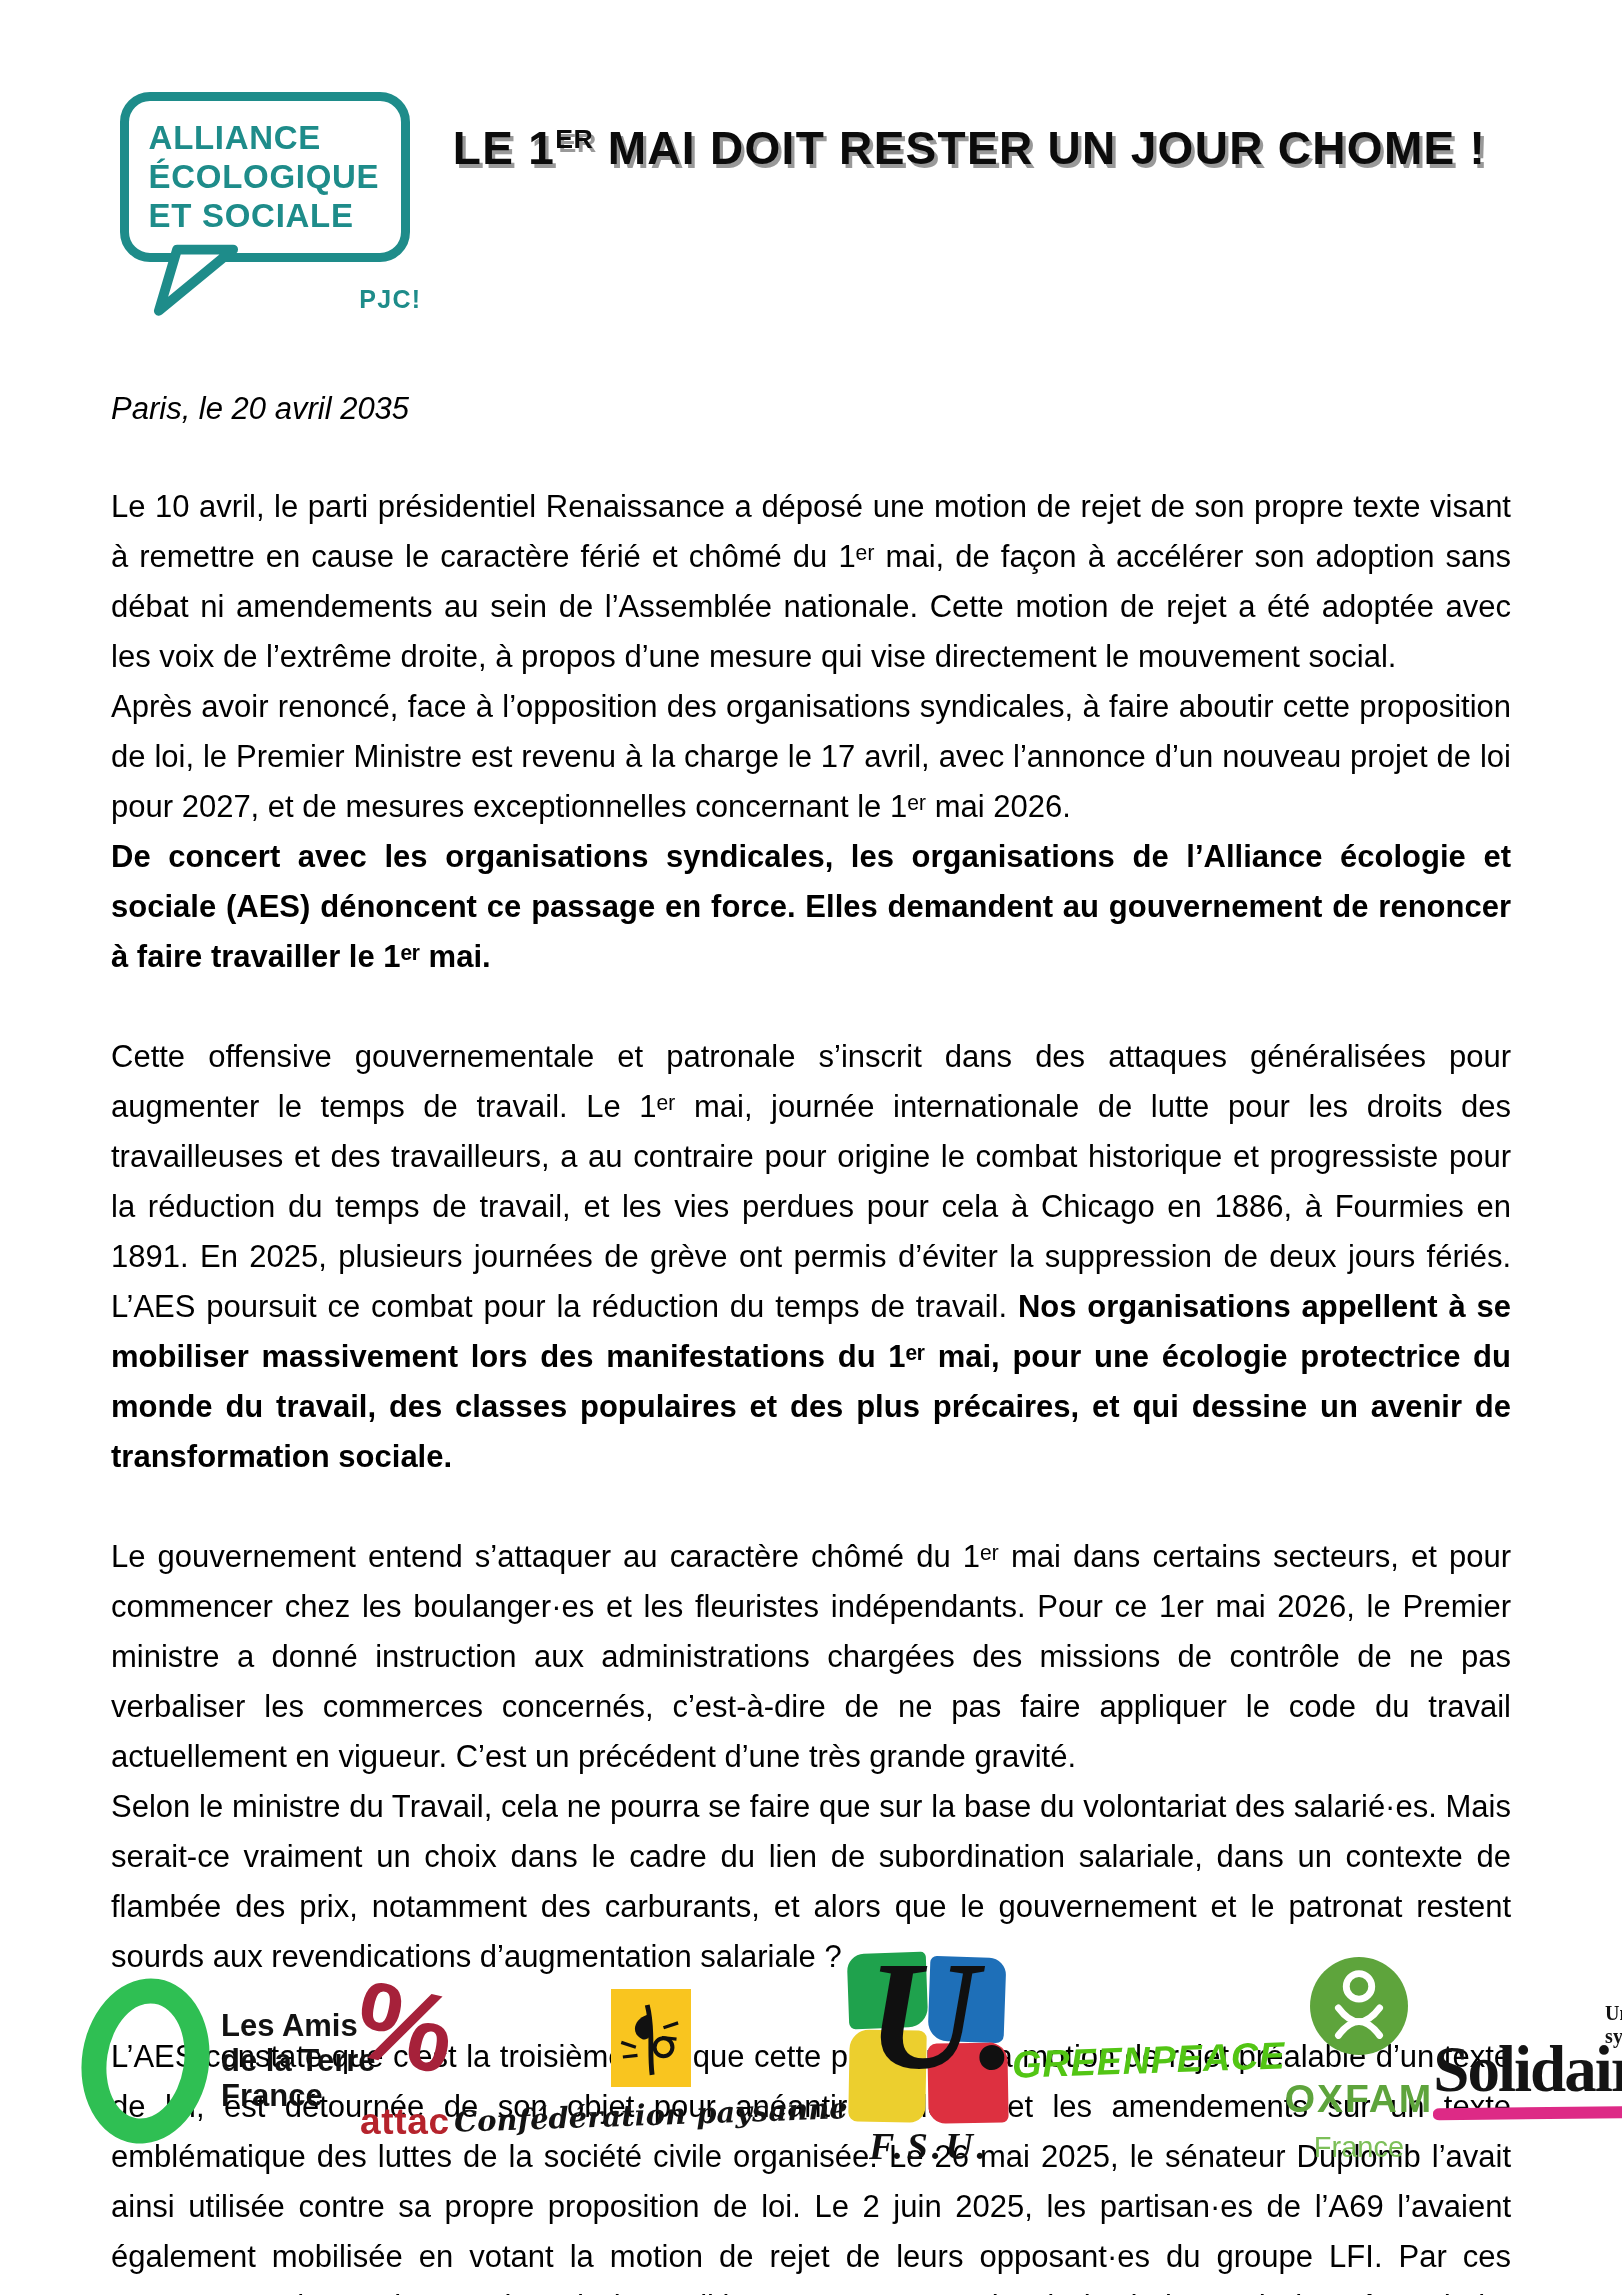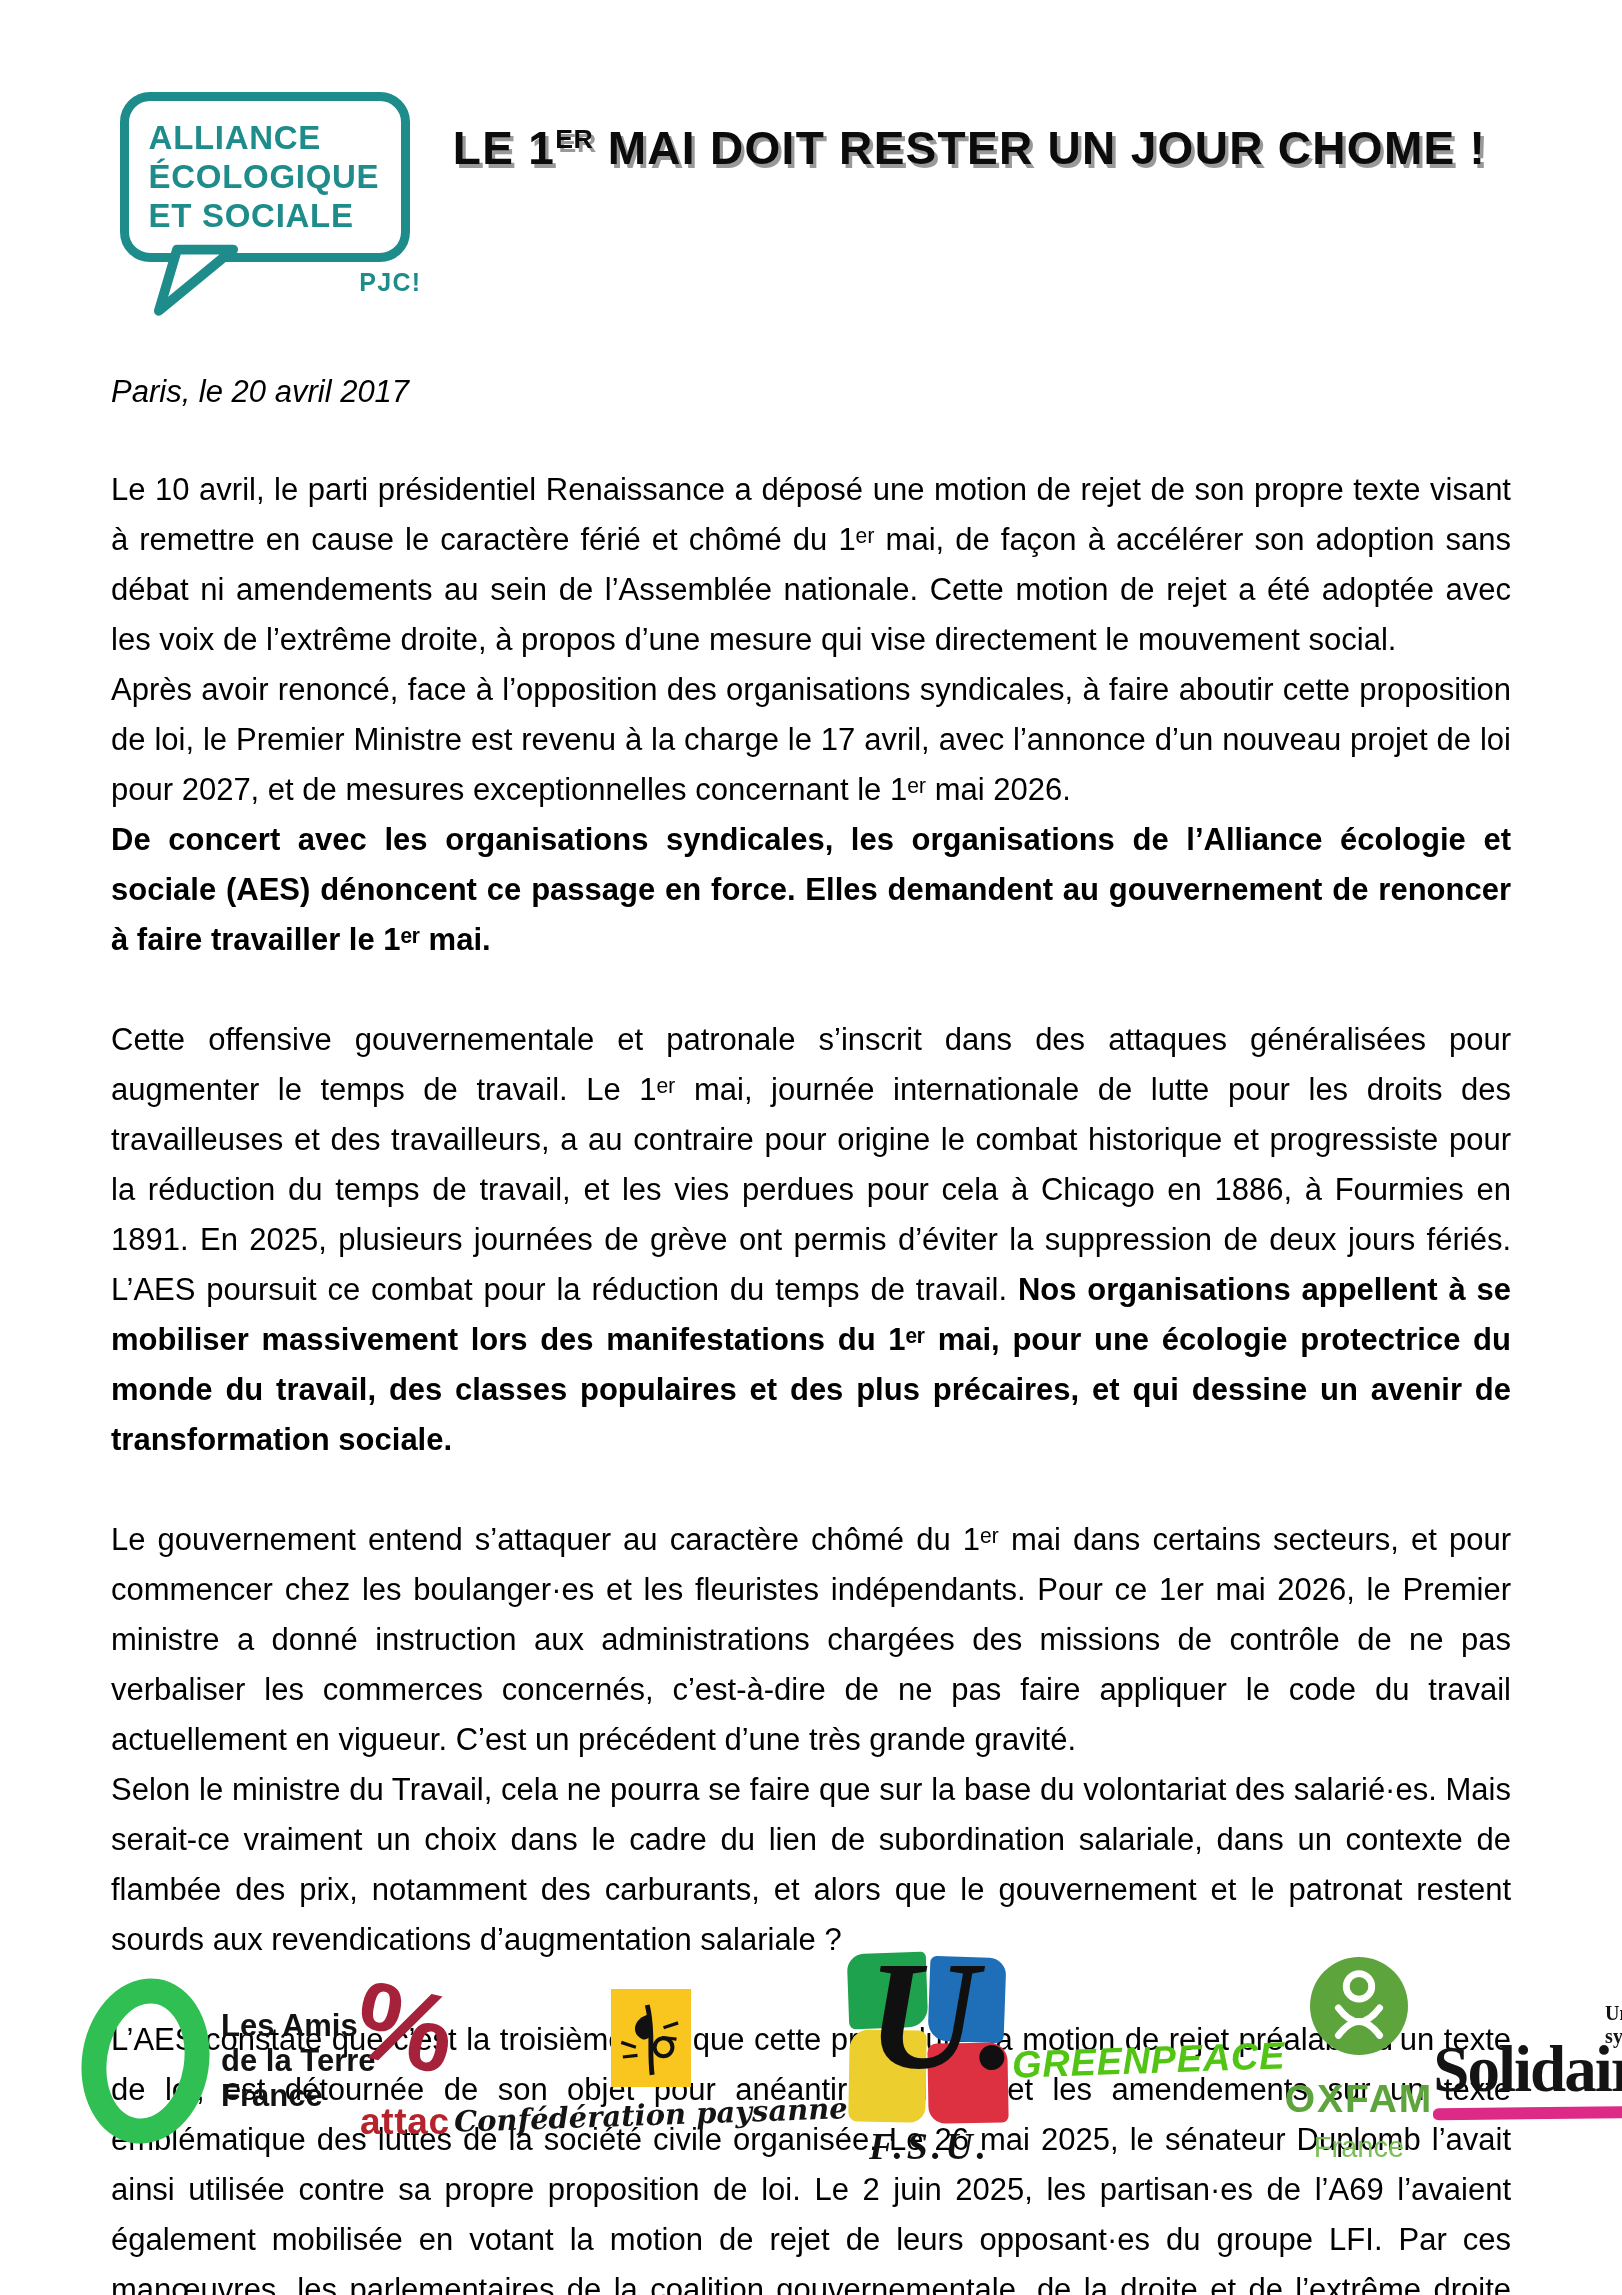--- a/index.html
+++ b/index.html
@@ -10,21 +10,21 @@
 
   
   .header{display:flex;align-items:flex-start;padding:92px 111px 0 120px;}
   .aes-logo{position:relative;width:308px;flex:0 0 auto;}
   .aes-bubble{
     position:relative;display:inline-block;border:9.8px solid #1e8c8a;border-radius:30px;
     padding:17px 22px 18.3px 19.6px;background:#fff;
   }
   .aes-line{display:block;font-size:33px;line-height:39px;font-weight:800;color:#1e8c8a;letter-spacing:0.7px;}
   .aes-tail{position:absolute;left:18.3px;bottom:-63px;}
-  .aes-pjc{display:block;text-align:right;margin-top:6px;padding-right:6.5px;
+  .aes-pjc{display:block;text-align:right;margin-top:23px;padding-right:6.5px;
     font-size:25px;font-weight:800;color:#1e8c8a;letter-spacing:1.3px;}
   .title-wrap{flex:1 1 auto;text-align:center;padding-top:29px;}
   .doc-title{
     margin:0;font-size:46px;font-weight:900;letter-spacing:1.3px;white-space:nowrap;color:#0b0b0b;
     text-shadow:3.3px 3.9px 0 rgba(70,70,70,0.55);
   }
   .doc-title sup{font-size:0.58em;vertical-align:15.7px;letter-spacing:0.7px;}
 
   
   .content{padding:0 111px;}
@@ -104,21 +104,21 @@
       </svg>
     </div>
     <span class="aes-pjc">PJC!</span>
   </div>
   <div class="title-wrap">
     <h1 class="doc-title"><span>LE 1</span><sup>ER</sup><span> MAI DOIT RESTER UN JOUR CHOME !</span></h1>
   </div>
 </div>
 
 <div class="content">
-  <div class="date-line">Paris, le 20 avril 2017</div>
+  <div class="date-line">Paris, le 20 avril 2035</div>
   <div class="body-text">
       <p class="para"><span>Le 10 avril, le parti présidentiel Renaissance a déposé une motion de rejet de son propre texte visant à remettre en cause le caractère férié et chômé du 1ᵉʳ mai, de façon à accélérer son adoption sans débat ni amendements au sein de l’Assemblée nationale. Cette motion de rejet a été adoptée avec les voix de l’extrême droite, à propos d’une mesure qui vise directement le mouvement social.</span></p>
       <p class="para"><span>Après avoir renoncé, face à l’opposition des organisations syndicales, à faire aboutir cette proposition de loi, le Premier Ministre est revenu à la charge le 17 avril, avec l’annonce d’un nouveau projet de loi pour 2027, et de mesures exceptionnelles concernant le 1ᵉʳ mai 2026.</span></p>
       <p class="para"><span class="bold">De concert avec les organisations syndicales, les organisations de l’Alliance écologie et sociale (AES) dénoncent ce passage en force. Elles demandent au gouvernement de renoncer à faire travailler le 1ᵉʳ mai.</span></p>
       <p class="para gap"><span>Cette offensive gouvernementale et patronale s’inscrit dans des attaques généralisées pour augmenter le temps de travail. Le 1ᵉʳ mai, journée internationale de lutte pour les droits des travailleuses et des travailleurs, a au contraire pour origine le combat historique et progressiste pour la réduction du temps de travail, et les vies perdues pour cela à Chicago en 1886, à Fourmies en 1891. En 2025, plusieurs journées de grève ont permis d’éviter la suppression de deux jours fériés. L’AES poursuit ce combat pour la réduction du temps de travail. </span><span class="bold">Nos organisations appellent à se mobiliser massivement lors des manifestations du 1ᵉʳ mai, pour une écologie protectrice du monde du travail, des classes populaires et des plus précaires, et qui dessine un avenir de transformation sociale.</span></p>
       <p class="para gap"><span>Le gouvernement entend s’attaquer au caractère chômé du 1ᵉʳ mai dans certains secteurs, et pour commencer chez les boulanger·es et les fleuristes indépendants. Pour ce 1er mai 2026, le Premier ministre a donné instruction aux administrations chargées des missions de contrôle de ne pas verbaliser les commerces concernés, c’est-à-dire de ne pas faire appliquer le code du travail actuellement en vigueur. C’est un précédent d’une très grande gravité.</span></p>
       <p class="para"><span>Selon le ministre du Travail, cela ne pourra se faire que sur la base du volontariat des salarié·es. Mais serait-ce vraiment un choix dans le cadre du lien de subordination salariale, dans un contexte de flambée des prix, notamment des carburants, et alors que le gouvernement et le patronat restent sourds aux revendications d’augmentation salariale ?</span></p>
       <p class="para gap"><span>L’AES constate que c’est la troisième fois que cette procédure, la motion de rejet préalable d’un texte de loi, est détournée de son objet pour anéantir le débat et les amendements sur un texte emblématique des luttes de la société civile organisée. Le 26 mai 2025, le sénateur Duplomb l’avait ainsi utilisée contre sa propre proposition de loi. Le 2 juin 2025, les partisan·es de l’A69 l’avaient également mobilisée en votant la motion de rejet de leurs opposant·es du groupe LFI. Par ces manœuvres, les parlementaires de la coalition gouvernementale, de la droite et de l’extrême droite démontrent leur mépris du débat démocratique, et font de la société civile organisée leur principale cible. </span></p>
     </div>
 </div>

